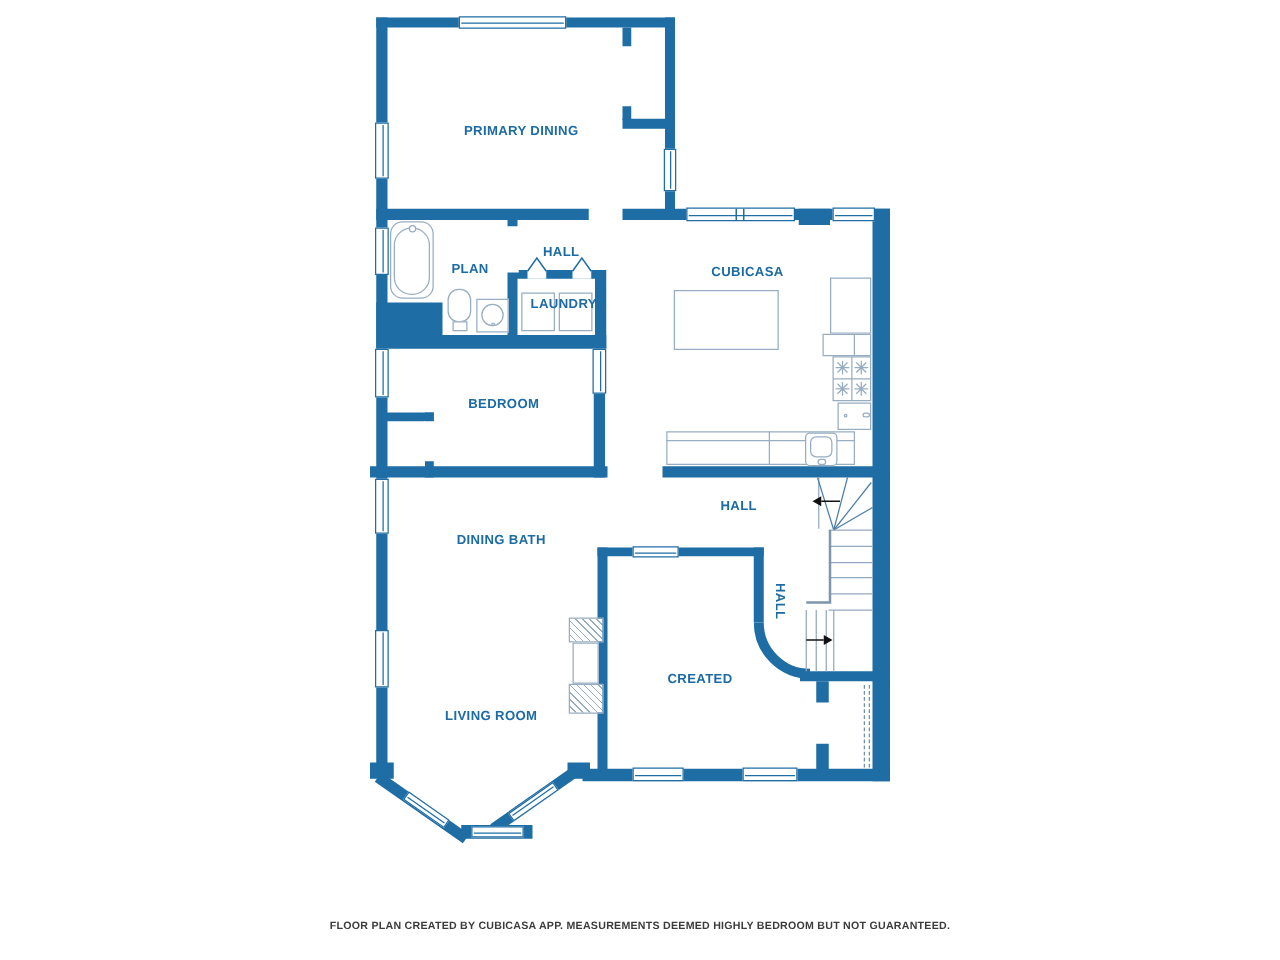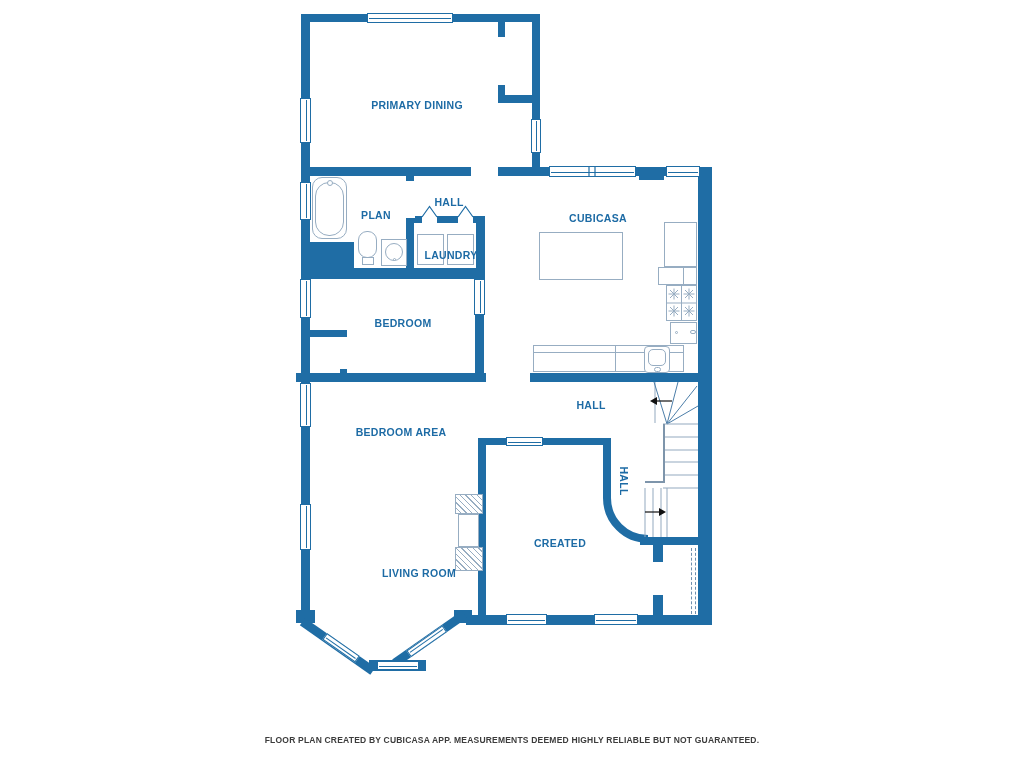--- a/index.html
+++ b/index.html
@@ -206,23 +206,23 @@
 
     <g>
       <line class="sw" x1="589" y1="167" x2="589" y2="176"></line>
       <line class="sw" x1="595" y1="167" x2="595" y2="176"></line>
     </g>
   </svg>
 
   <div class="label" style="left:417px;top:105px">PRIMARY DINING</div>
   <div class="label" style="left:449px;top:202px">HALL</div>
   <div class="label" style="left:376px;top:215px">PLAN</div>
-  <div class="label" style="left:451px;top:255px">LAUNDRY</div>
+  <div class="label" style="left:451px;top:243px">LAUNDRY</div>
   <div class="label" style="left:598px;top:218px">CUBICASA</div>
   <div class="label" style="left:403px;top:323px">BEDROOM</div>
-  <div class="label" style="left:401px;top:432px">BEDROOM AREA</div>
+  <div class="label" style="left:401px;top:432px">DINING BATH</div>
   <div class="label" style="left:591px;top:405px">HALL</div>
   <div class="label vert" style="left:624px;top:481px">HALL</div>
   <div class="label" style="left:560px;top:543px">CREATED</div>
-  <div class="label" style="left:419px;top:573px">LIVING ROOM</div>
-
-  <div class="footer">FLOOR PLAN CREATED BY CUBICASA APP. MEASUREMENTS DEEMED HIGHLY RELIABLE BUT NOT GUARANTEED.</div>
+  <div class="label" style="left:393px;top:573px">LIVING ROOM</div>
+
+  <div class="footer">FLOOR PLAN CREATED BY CUBICASA APP. MEASUREMENTS DEEMED HIGHLY BEDROOM BUT NOT GUARANTEED.</div>
 </div>
 
 </body></html>

